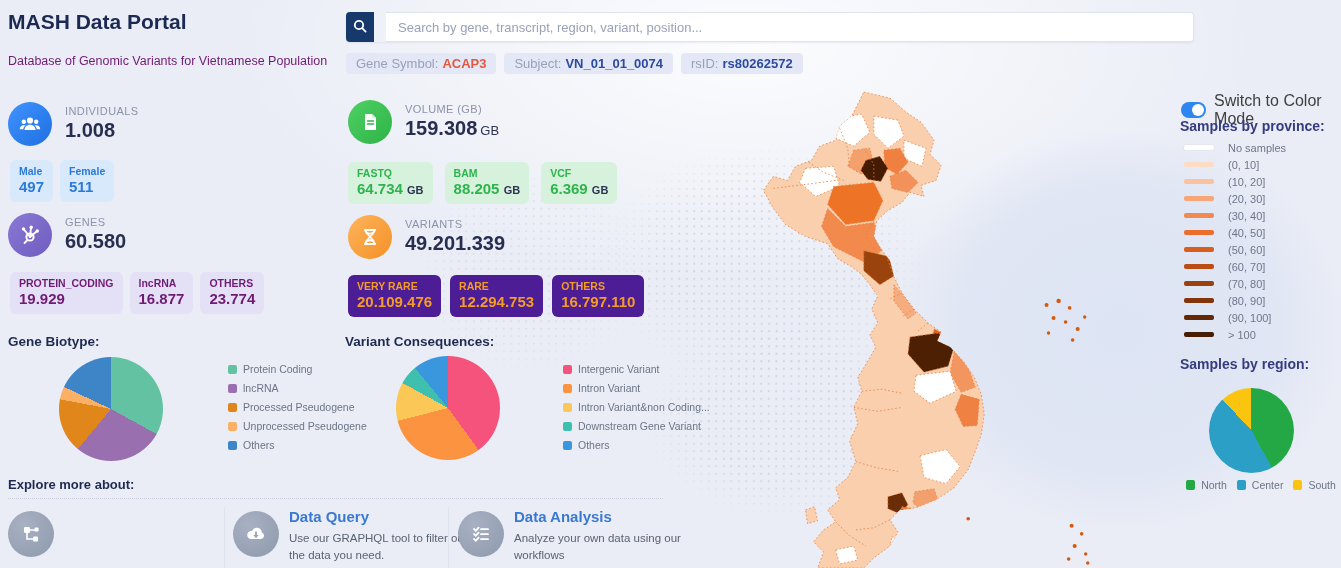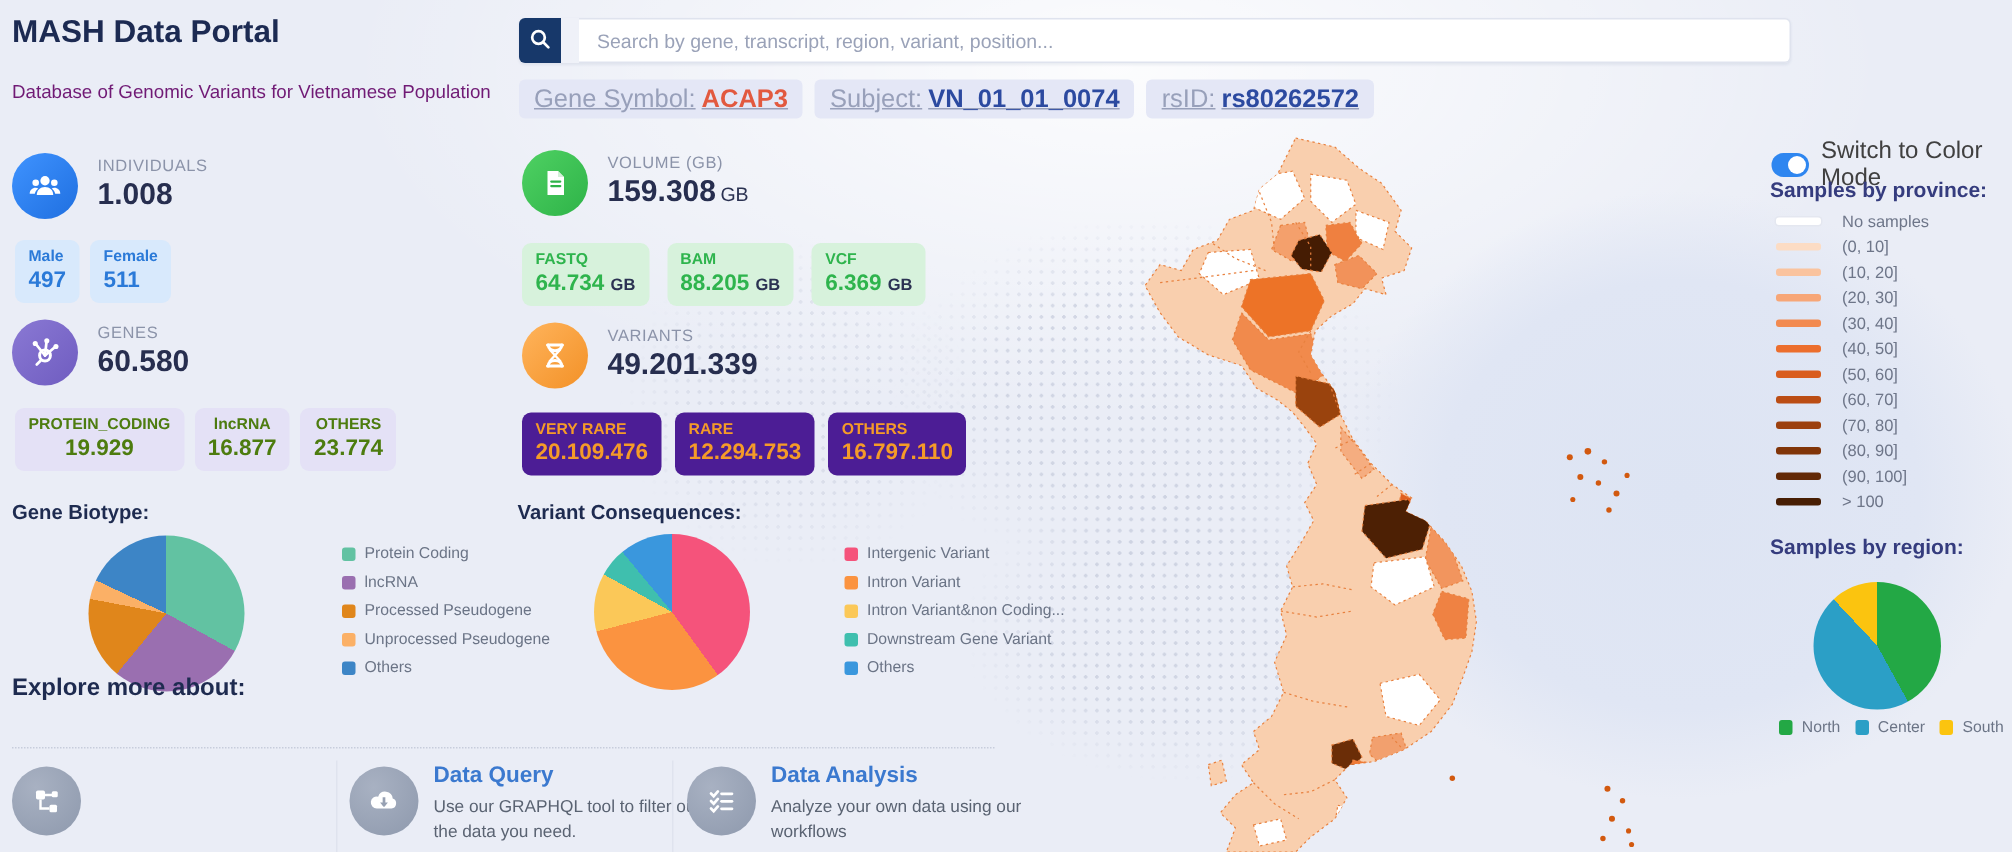--- a/index.html
+++ b/index.html
@@ -19,40 +19,40 @@
 
   
   .app-title{position:absolute;left:8px;top:10px;font-size:21px;font-weight:bold;color:#1c2a52;}
   .app-sub{position:absolute;left:8px;top:54px;font-size:12.5px;color:#701a75;}
   .searchbar{position:absolute;left:346px;top:12px;width:848px;height:30px;display:flex;border-radius:4px;
              box-shadow:0 1px 2px rgba(40,60,120,.08);gap:12px;}
   .search-btn{width:28px;height:30px;background:#17386a;border:none;border-radius:4px 0 0 4px;display:flex;align-items:center;justify-content:center;cursor:pointer;flex:0 0 28px;}
   .search-input{flex:1;border:1px solid #dfe3ee;border-left:none;border-radius:0 4px 4px 0;padding:0 12px;font-size:13px;color:#33415e;background:#fff;outline:none;font-family:inherit;}
   .search-input::placeholder{color:#9aa2b8;}
   .examples{position:absolute;left:346px;top:53px;display:flex;gap:8px;}
-  .ex-chip{background:#e4e7f6;border-radius:4px;padding:3px 10px;font-size:17px;color:#98a0ba;white-space:nowrap;cursor:pointer;text-decoration:underline;}
+  .ex-chip{background:#e4e7f6;border-radius:4px;padding:3px 10px;font-size:13px;color:#98a0ba;white-space:nowrap;cursor:pointer;}
   .ex-chip b{margin-left:4px;color:#2c4aa0;}
   .ex-chip.gene b{color:#e2593f;}
 
   
   .stat-icon{position:absolute;width:44px;height:44px;border-radius:50%;display:flex;align-items:center;justify-content:center;}
   .ic-blue{background:linear-gradient(135deg,#3f93ff,#1f6fe0);}
   .ic-purple{background:linear-gradient(135deg,#8a79d4,#6f5cc0);}
   .ic-green{background:linear-gradient(135deg,#4fd163,#2eb348);}
   .ic-orange{background:linear-gradient(135deg,#ffb45c,#f39127);}
   .stat-label{position:absolute;font-size:11px;letter-spacing:.4px;color:#8b93a9;}
   .stat-value{position:absolute;font-size:20px;font-weight:bold;color:#272e4f;}
   .stat-value .unit{font-size:13px;font-weight:normal;color:#2b3252;margin-left:3px;}
   .chips{position:absolute;display:flex;gap:7px;}
   .chip{border-radius:6px;padding:5px 9px;line-height:1.25;}
   .chip .cl{display:block;font-size:10.5px;font-weight:bold;}
   .chip .cv{display:block;font-size:15px;font-weight:bold;}
   .chip .cv .unit{font-size:11px;color:#2b3252;font-weight:bold;}
   .chip-blue{background:#d8e9fc;color:#2b7ad8;}
-  .chip-purple{background:#e4e1f6;color:#4d7c0f;text-align:center;}
+  .chip-purple{background:#e4e1f6;color:#701a75;}
   .chip-green{background:#d7f2dc;color:#2eb44d;}
   .chip-orange{background:#4c1d95;color:#f59b28;}
 
   .section-h{position:absolute;font-size:13.5px;font-weight:bold;color:#1e2b50;}
   .pie{position:absolute;border-radius:50%;}
   .legend{position:absolute;display:flex;flex-direction:column;gap:7px;}
   .lg-row{display:flex;align-items:center;gap:6px;font-size:10.5px;color:#6b7486;white-space:nowrap;}
   .sw{width:9px;height:9px;border-radius:2px;flex:0 0 9px;}
 
   
@@ -412,21 +412,21 @@
     <div class="lg-row">
         <span class="sw" style="background: rgb(43, 159, 198);"></span>
         <span>Center</span>
       </div>
     <div class="lg-row">
         <span class="sw" style="background: rgb(251, 196, 15);"></span>
         <span>South</span>
       </div>
   </div>
 
-  <div class="section-h" style="left:8px;top:450px;font-size:16px;">Explore more about:</div>
+  <div class="section-h" style="left:8px;top:477px;font-size:13px;">Explore more about:</div>
   <div class="explore-divider"></div>
 
   <div class="card" style="left:8px;">
     <div class="card-icon">
       <svg width="24" height="24" viewBox="0 0 24 24">
         <rect x="5" y="5" width="6" height="6" rx="1.2" fill="#fff"></rect>
         <path d="M8,11 v6 h6 M8,8 h8" stroke="#fff" stroke-width="1.6" fill="none"></path>
         <rect x="14" y="14.5" width="5" height="5" rx="1" fill="#fff"></rect>
         <rect x="15.5" y="5.5" width="4" height="4" rx="1" fill="#fff"></rect>
       </svg>

